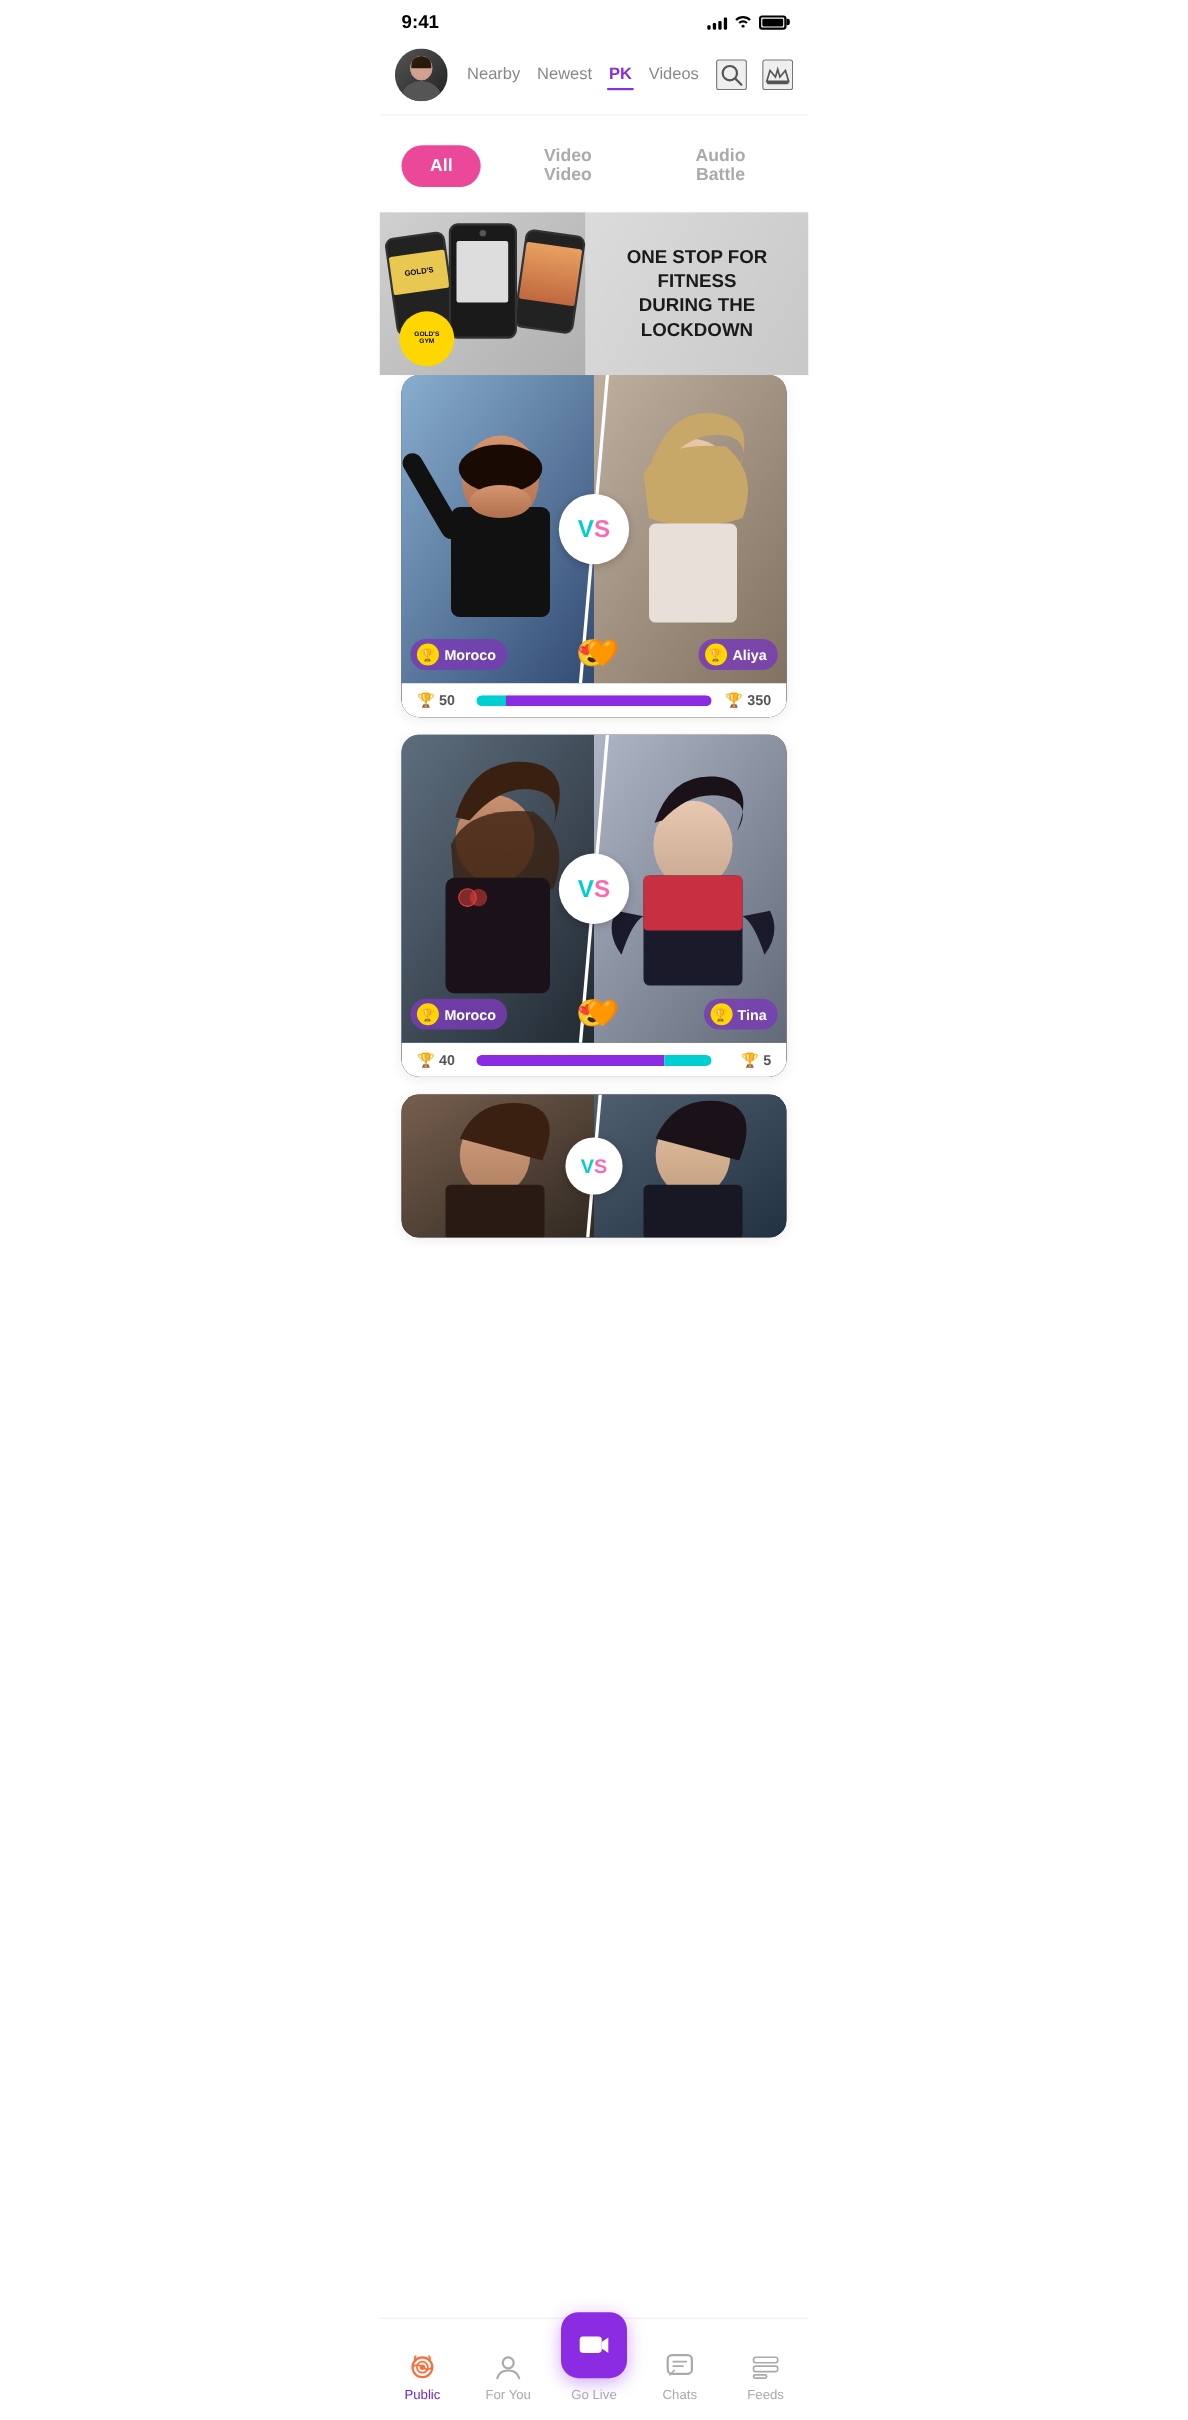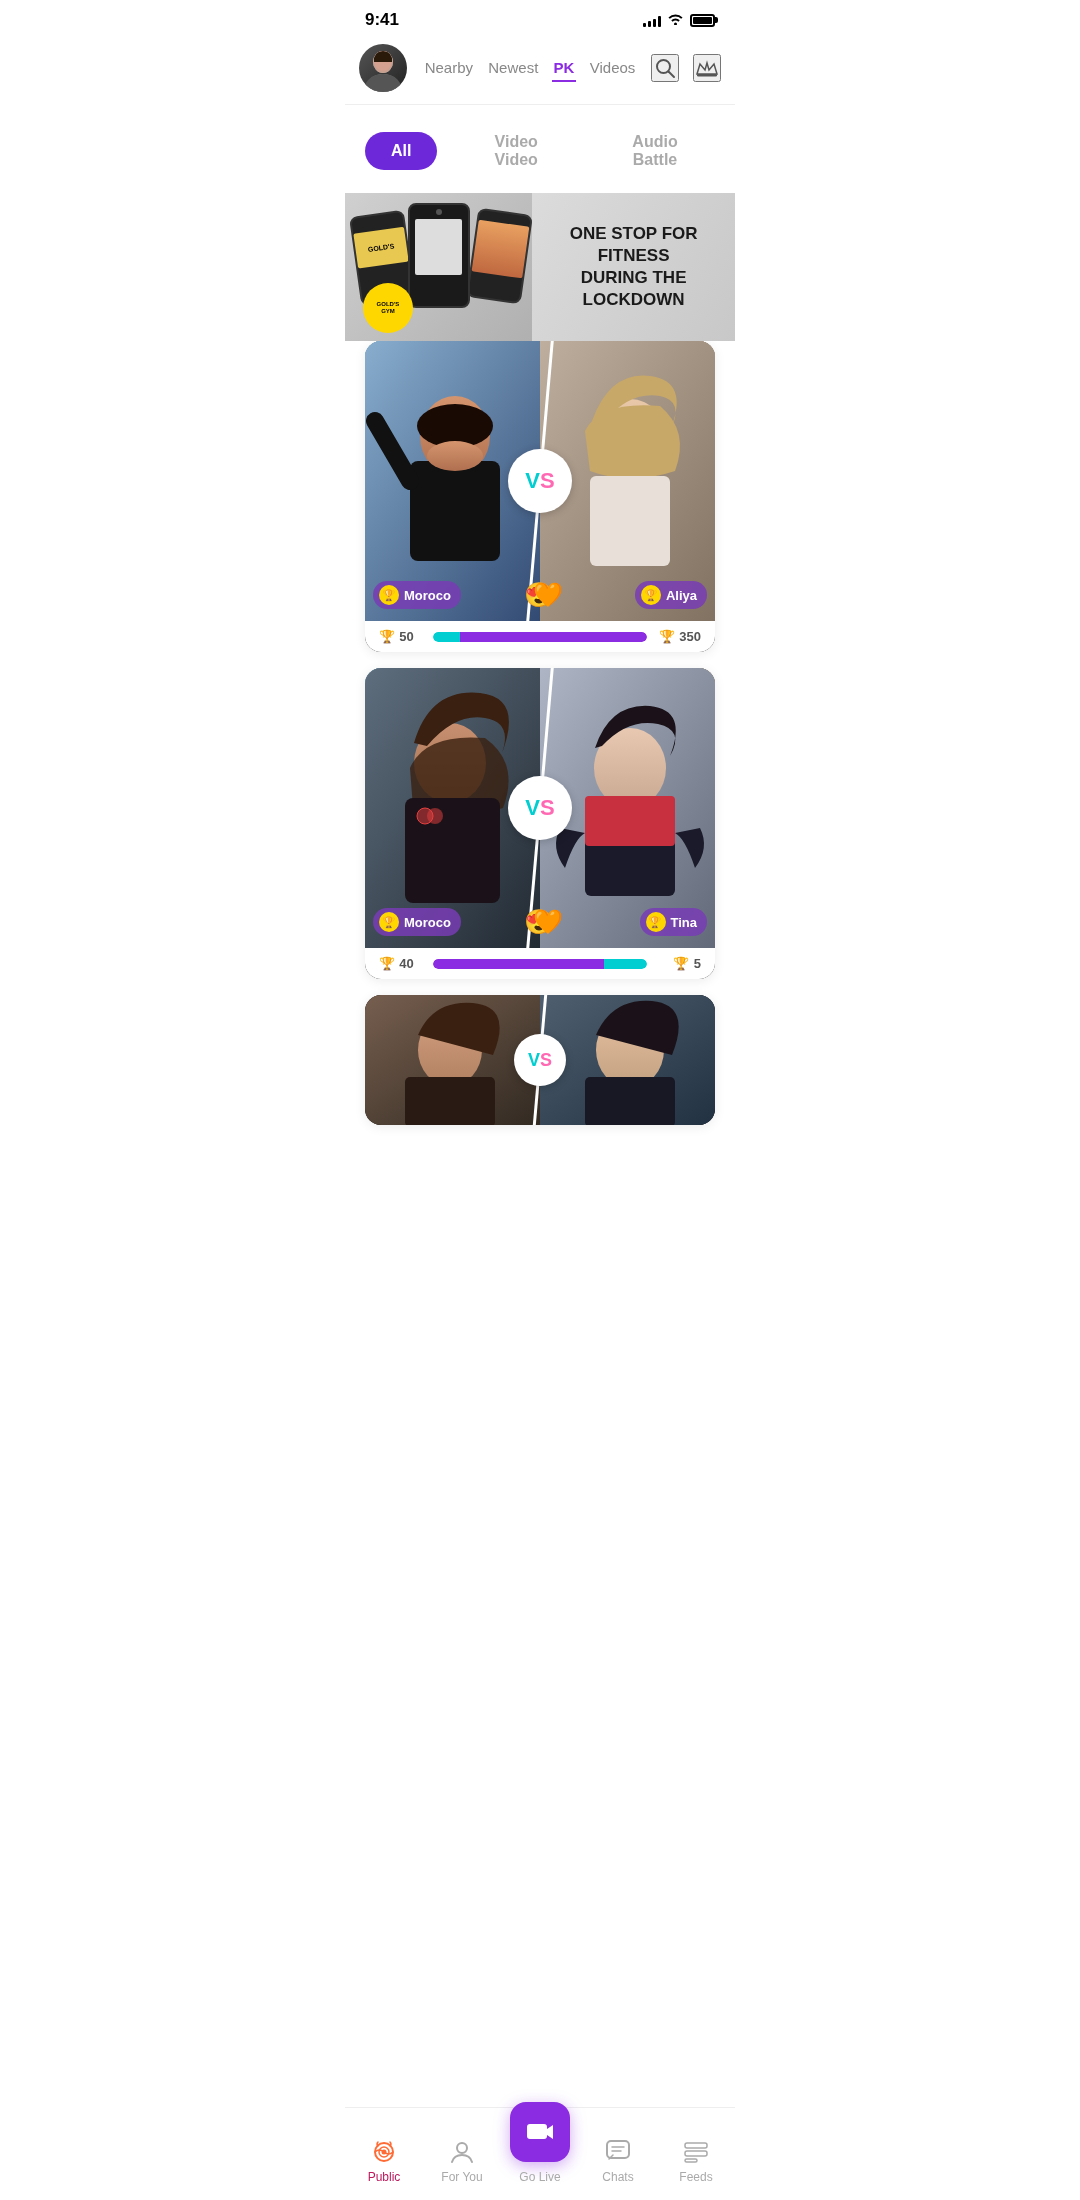--- a/index.html
+++ b/index.html
@@ -141,21 +141,21 @@
     }
     .filter-btn {
       padding: 10px 26px;
       border-radius: 24px;
       font-size: 16px;
       font-weight: 600;
       cursor: pointer;
       border: none;
     }
     .filter-btn.active {
-      background: #6d28d9;
+      background: #ec4899;
       color: #fff;
     }
     .filter-btn.inactive {
       background: transparent;
       color: #aaa;
     }
 
     
     .banner {
       width: 100%;
@@ -388,21 +388,21 @@
       align-items: center;
       justify-content: center;
       font-size: 22px;
       color: #aaa;
     }
     .nav-item-icon.active { color: #FF6B35; }
     .nav-item-label {
       font-size: 12px;
       color: #aaa;
     }
-    .nav-item-label.active { color: #be185d; }
+    .nav-item-label.active { color: #6d28d9; }
     .nav-go-live {
       width: 60px;
       height: 60px;
       background: #8B2BE2;
       border-radius: 16px;
       display: flex;
       align-items: center;
       justify-content: center;
       font-size: 28px;
       color: #fff;

